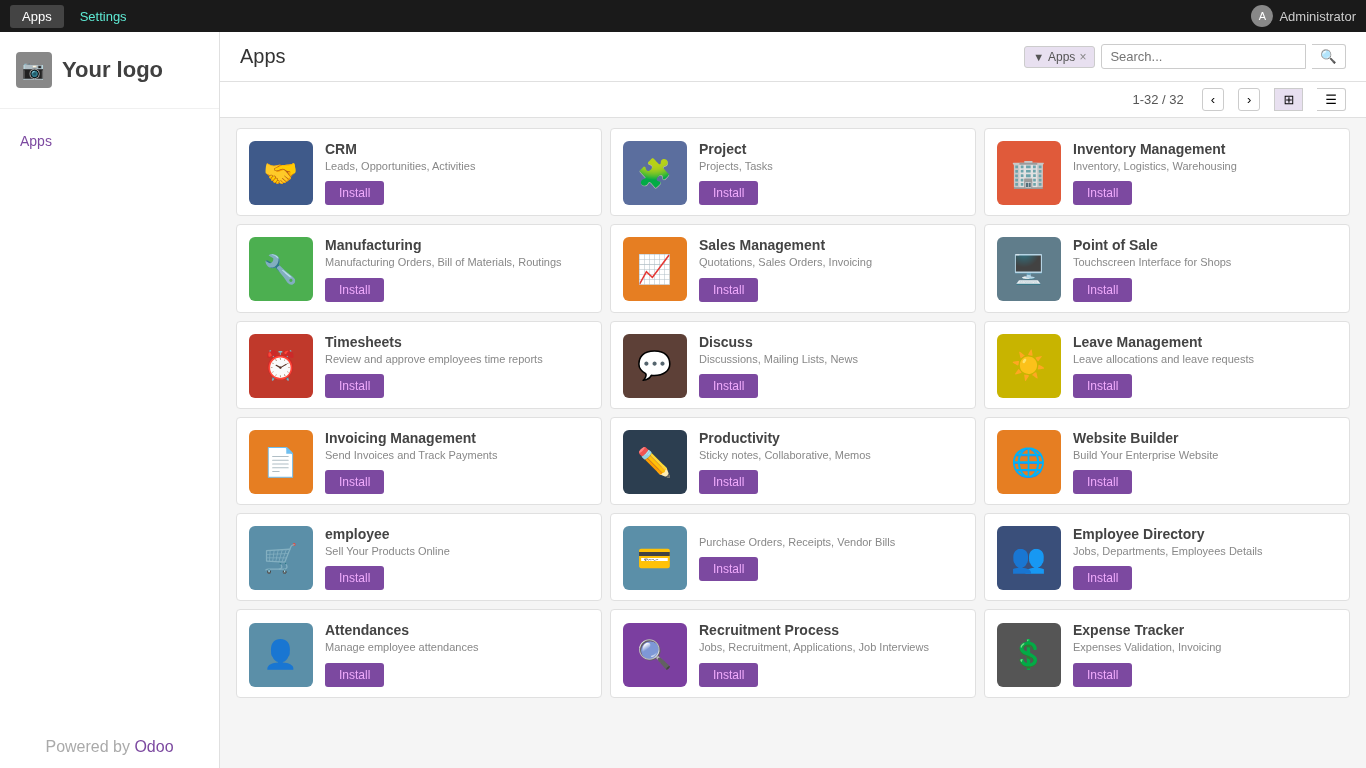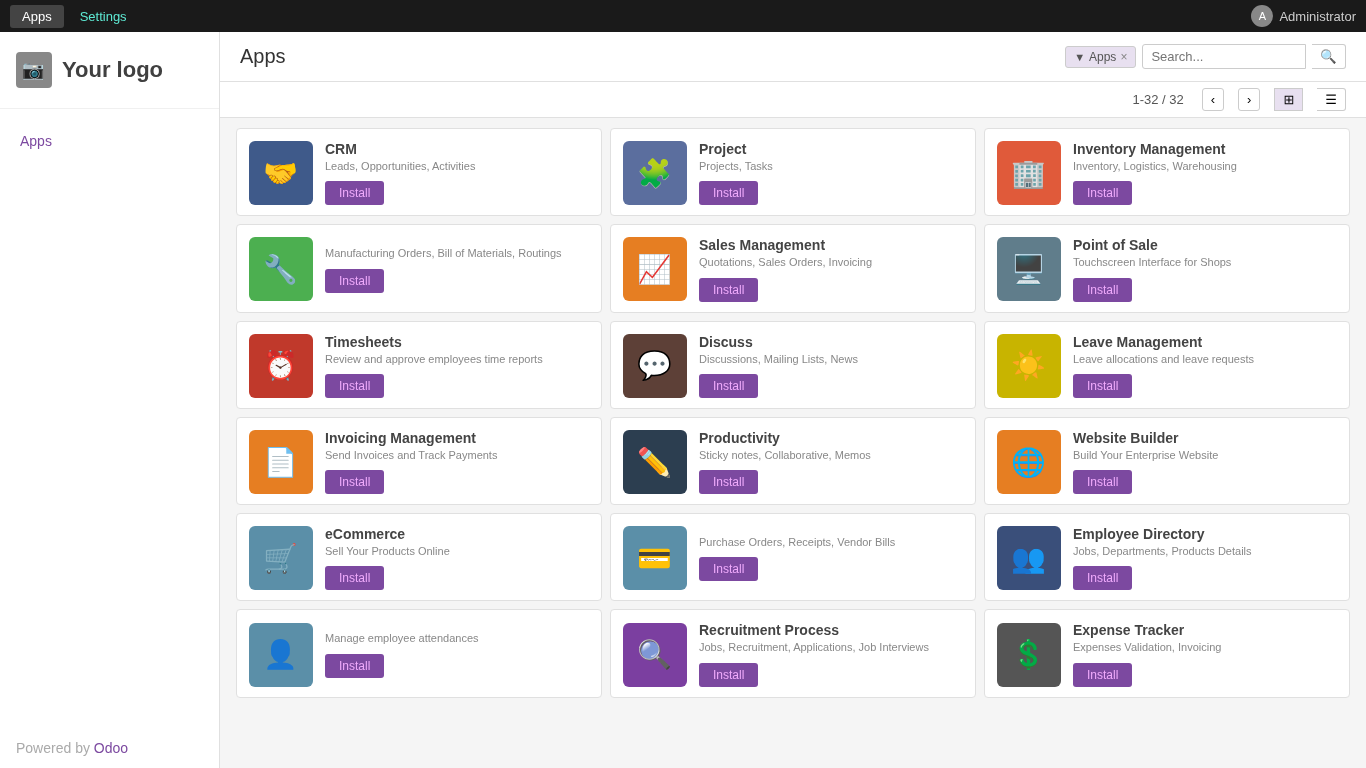--- a/index.html
+++ b/index.html
@@ -64,22 +64,23 @@
     .sidebar-item {
       padding: 8px 20px;
       color: #7c49a0;
       cursor: pointer;
       font-size: 14px;
       font-weight: 500;
     }
     .sidebar-footer {
       margin-top: auto;
       padding: 12px 16px;
-      font-size: 14px;
+      font-size: 16px;
       color: #aaa;
+      text-align: center;
     }
     .sidebar-footer a { color: #7c49a0; text-decoration: none; }
 
     
     .main { flex: 1; display: flex; flex-direction: column; overflow: hidden; }
 
     
     .main-header {
       background: #fff;
       padding: 12px 20px;
@@ -99,21 +100,21 @@
       display: flex; align-items: center; gap: 4px;
       color: #555;
     }
     .filter-tag .funnel { font-size: 11px; }
     .filter-tag .close { cursor: pointer; color: #888; }
     .search-input {
       border: 1px solid #ccc;
       border-radius: 3px 0 0 3px;
       padding: 4px 8px;
       font-size: 13px;
-      width: 164px;
+      width: 205px;
       outline: none;
     }
     .search-btn {
       border: 1px solid #ccc;
       border-left: none;
       background: #fff;
       padding: 4px 8px;
       cursor: pointer;
       border-radius: 0 3px 3px 0;
     }
@@ -261,21 +262,21 @@
           <div class="app-card">
             <div class="app-icon" style="background: rgb(91, 110, 158);">🧩</div>
             <div class="app-info"><div class="app-name">Project</div><div class="app-desc">Projects, Tasks</div><button class="install-btn">Install</button></div>
           </div>
           <div class="app-card">
             <div class="app-icon" style="background: rgb(224, 90, 58);">🏢</div>
             <div class="app-info"><div class="app-name">Inventory Management</div><div class="app-desc">Inventory, Logistics, Warehousing</div><button class="install-btn">Install</button></div>
           </div>
           <div class="app-card">
             <div class="app-icon" style="background: rgb(76, 175, 80);">🔧</div>
-            <div class="app-info"><div class="app-desc">Manufacturing Orders, Bill of Materials, Routings</div><button class="install-btn">Install</button></div>
+            <div class="app-info"><div class="app-name">Manufacturing</div><div class="app-desc">Manufacturing Orders, Bill of Materials, Routings</div><button class="install-btn">Install</button></div>
           </div>
           <div class="app-card">
             <div class="app-icon" style="background: rgb(230, 126, 34);">📈</div>
             <div class="app-info"><div class="app-name">Sales Management</div><div class="app-desc">Quotations, Sales Orders, Invoicing</div><button class="install-btn">Install</button></div>
           </div>
           <div class="app-card">
             <div class="app-icon" style="background: rgb(96, 125, 139);">🖥️</div>
             <div class="app-info"><div class="app-name">Point of Sale</div><div class="app-desc">Touchscreen Interface for Shops</div><button class="install-btn">Install</button></div>
           </div>
           <div class="app-card">
@@ -297,33 +298,33 @@
           <div class="app-card">
             <div class="app-icon" style="background: rgb(44, 62, 80);">✏️</div>
             <div class="app-info"><div class="app-name">Productivity</div><div class="app-desc">Sticky notes, Collaborative, Memos</div><button class="install-btn">Install</button></div>
           </div>
           <div class="app-card">
             <div class="app-icon" style="background: rgb(230, 126, 34);">🌐</div>
             <div class="app-info"><div class="app-name">Website Builder</div><div class="app-desc">Build Your Enterprise Website</div><button class="install-btn">Install</button></div>
           </div>
           <div class="app-card">
             <div class="app-icon" style="background: rgb(91, 143, 168);">🛒</div>
-            <div class="app-info"><div class="app-name">eCommerce</div><div class="app-desc">Sell Your Products Online</div><button class="install-btn">Install</button></div>
+            <div class="app-info"><div class="app-name">employee</div><div class="app-desc">Sell Your Products Online</div><button class="install-btn">Install</button></div>
           </div>
           <div class="app-card">
             <div class="app-icon" style="background: rgb(91, 143, 168);">💳</div>
             <div class="app-info"><div class="app-desc">Purchase Orders, Receipts, Vendor Bills</div><button class="install-btn">Install</button></div>
           </div>
           <div class="app-card">
             <div class="app-icon" style="background: rgb(58, 79, 122);">👥</div>
-            <div class="app-info"><div class="app-name">Employee Directory</div><div class="app-desc">Jobs, Departments, Products Details</div><button class="install-btn">Install</button></div>
+            <div class="app-info"><div class="app-name">Employee Directory</div><div class="app-desc">Jobs, Departments, Employees Details</div><button class="install-btn">Install</button></div>
           </div>
           <div class="app-card">
             <div class="app-icon" style="background: rgb(91, 143, 168);">👤</div>
-            <div class="app-info"><div class="app-desc">Manage employee attendances</div><button class="install-btn">Install</button></div>
+            <div class="app-info"><div class="app-name">Attendances</div><div class="app-desc">Manage employee attendances</div><button class="install-btn">Install</button></div>
           </div>
           <div class="app-card">
             <div class="app-icon" style="background: rgb(123, 63, 160);">🔍</div>
             <div class="app-info"><div class="app-name">Recruitment Process</div><div class="app-desc">Jobs, Recruitment, Applications, Job Interviews</div><button class="install-btn">Install</button></div>
           </div>
           <div class="app-card">
             <div class="app-icon" style="background: rgb(85, 85, 85);">💲</div>
             <div class="app-info"><div class="app-name">Expense Tracker</div><div class="app-desc">Expenses Validation, Invoicing</div><button class="install-btn">Install</button></div>
           </div>
         </div>

